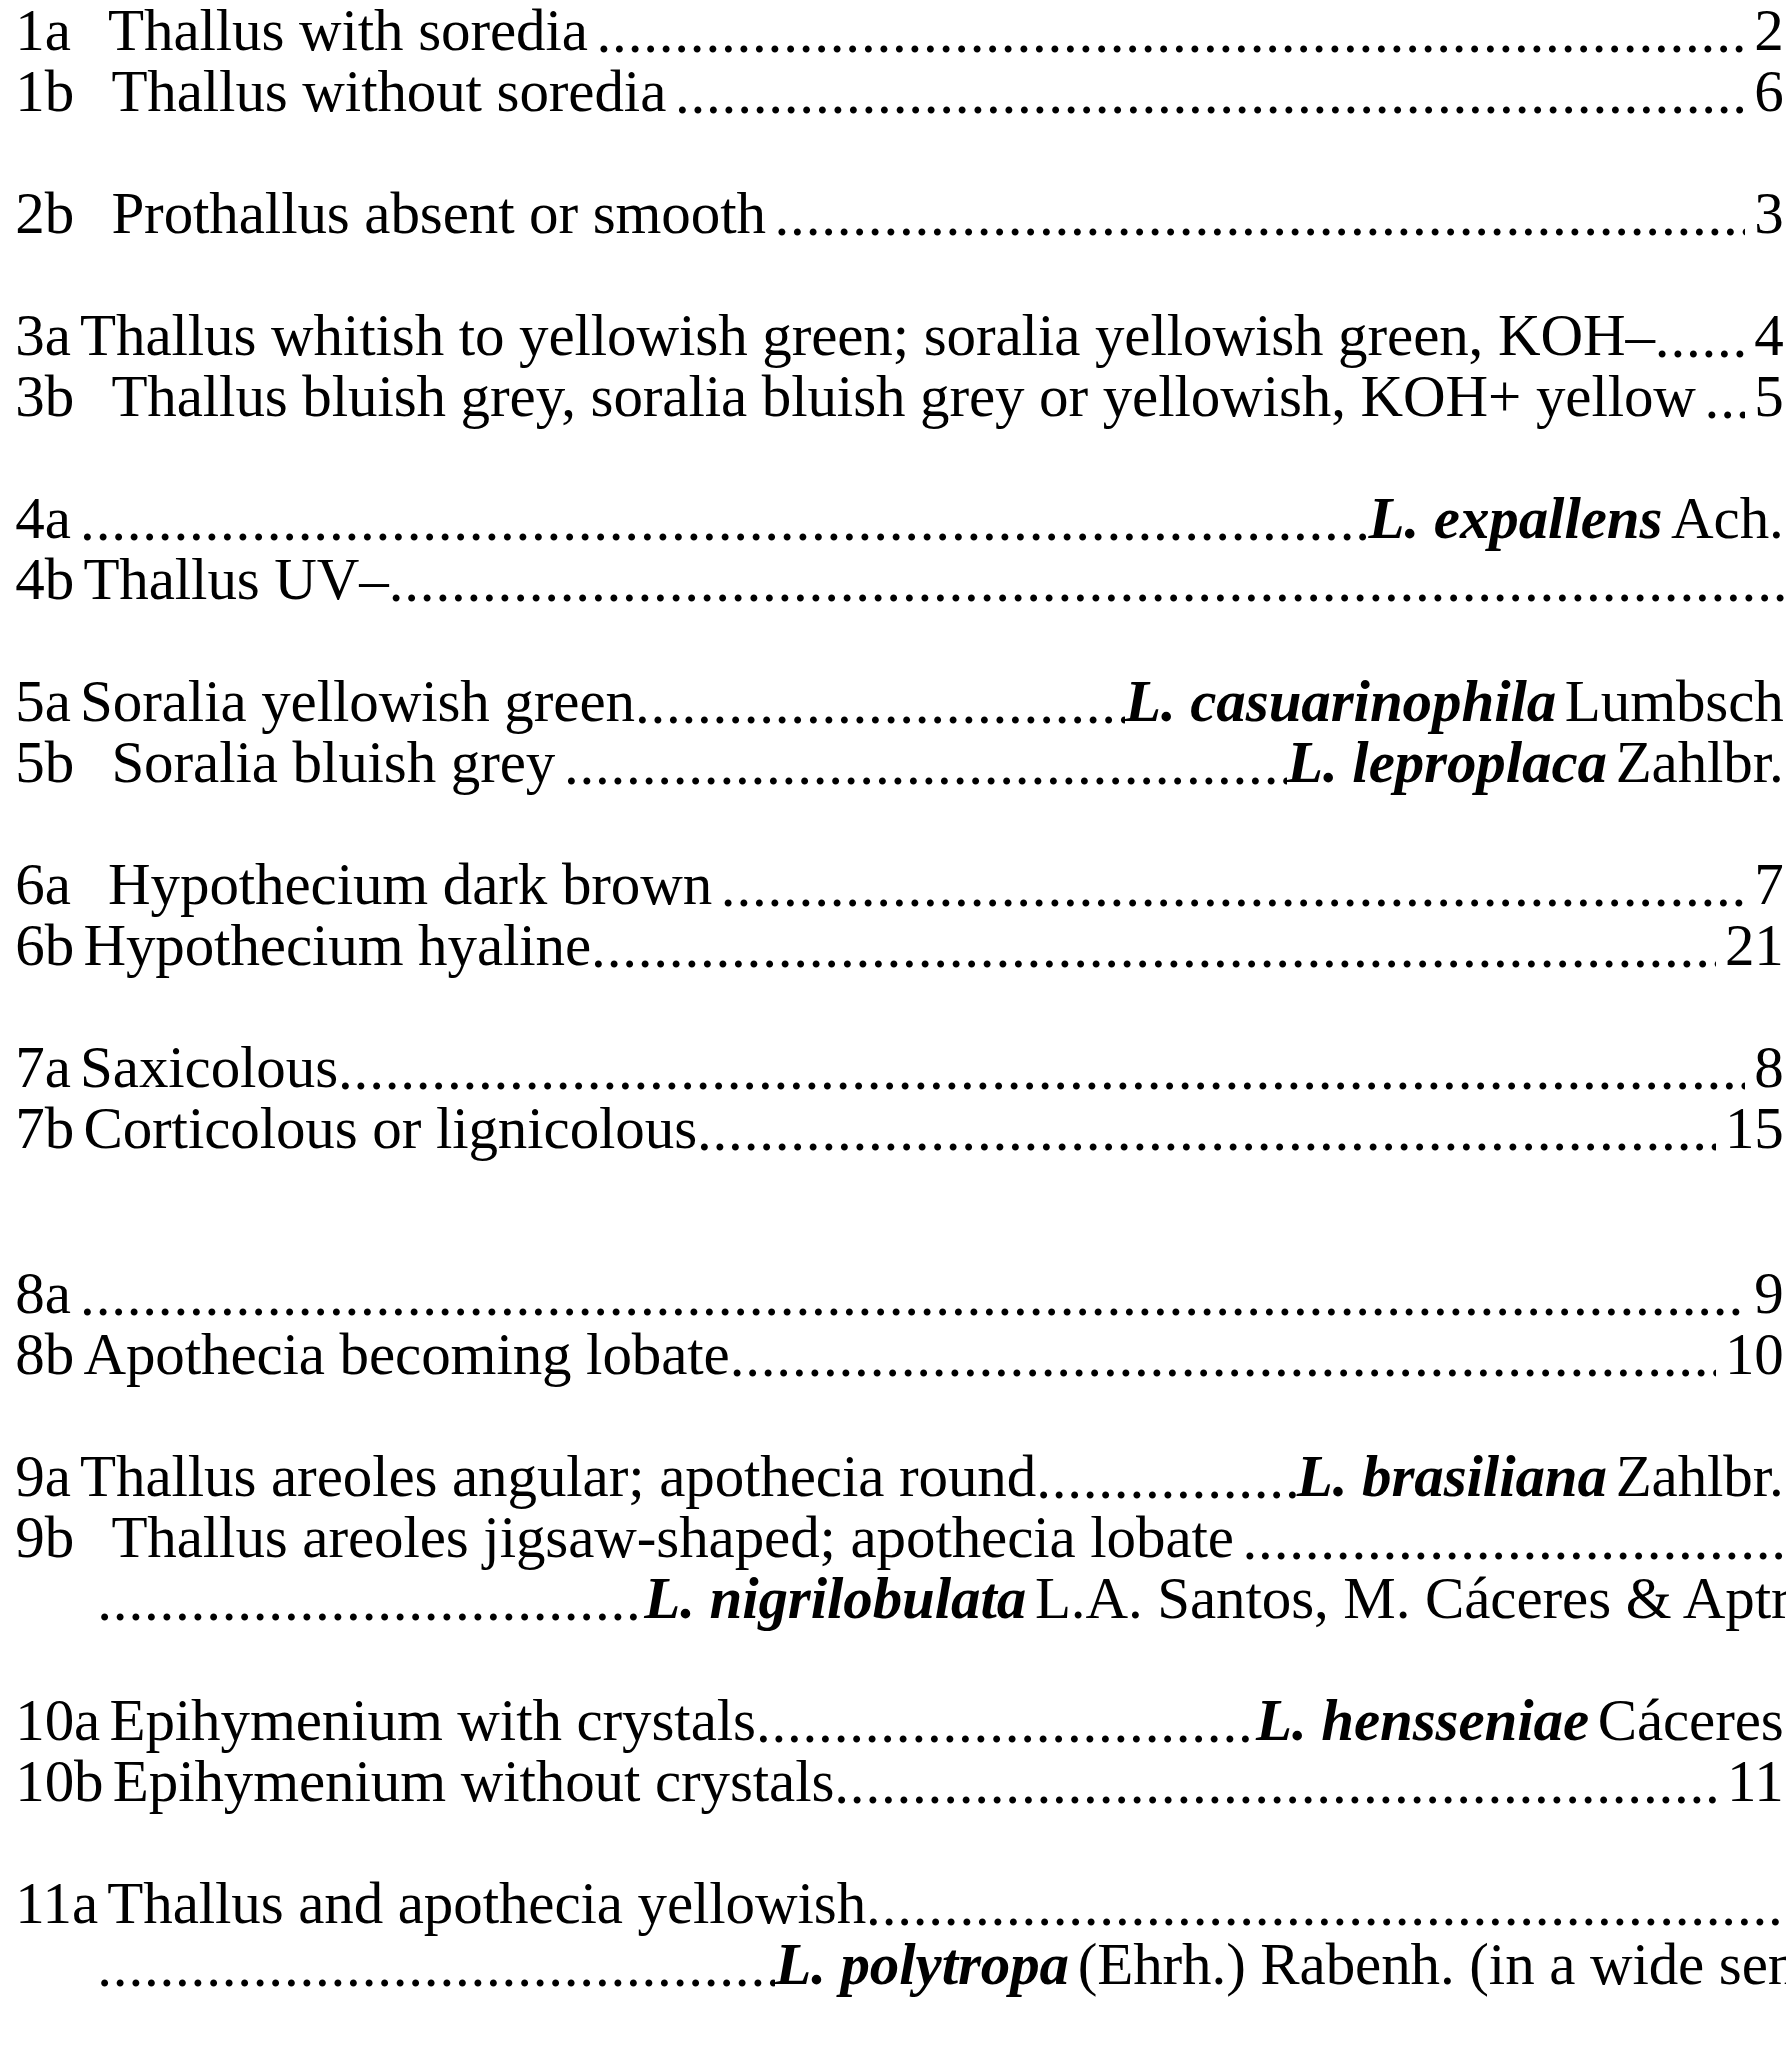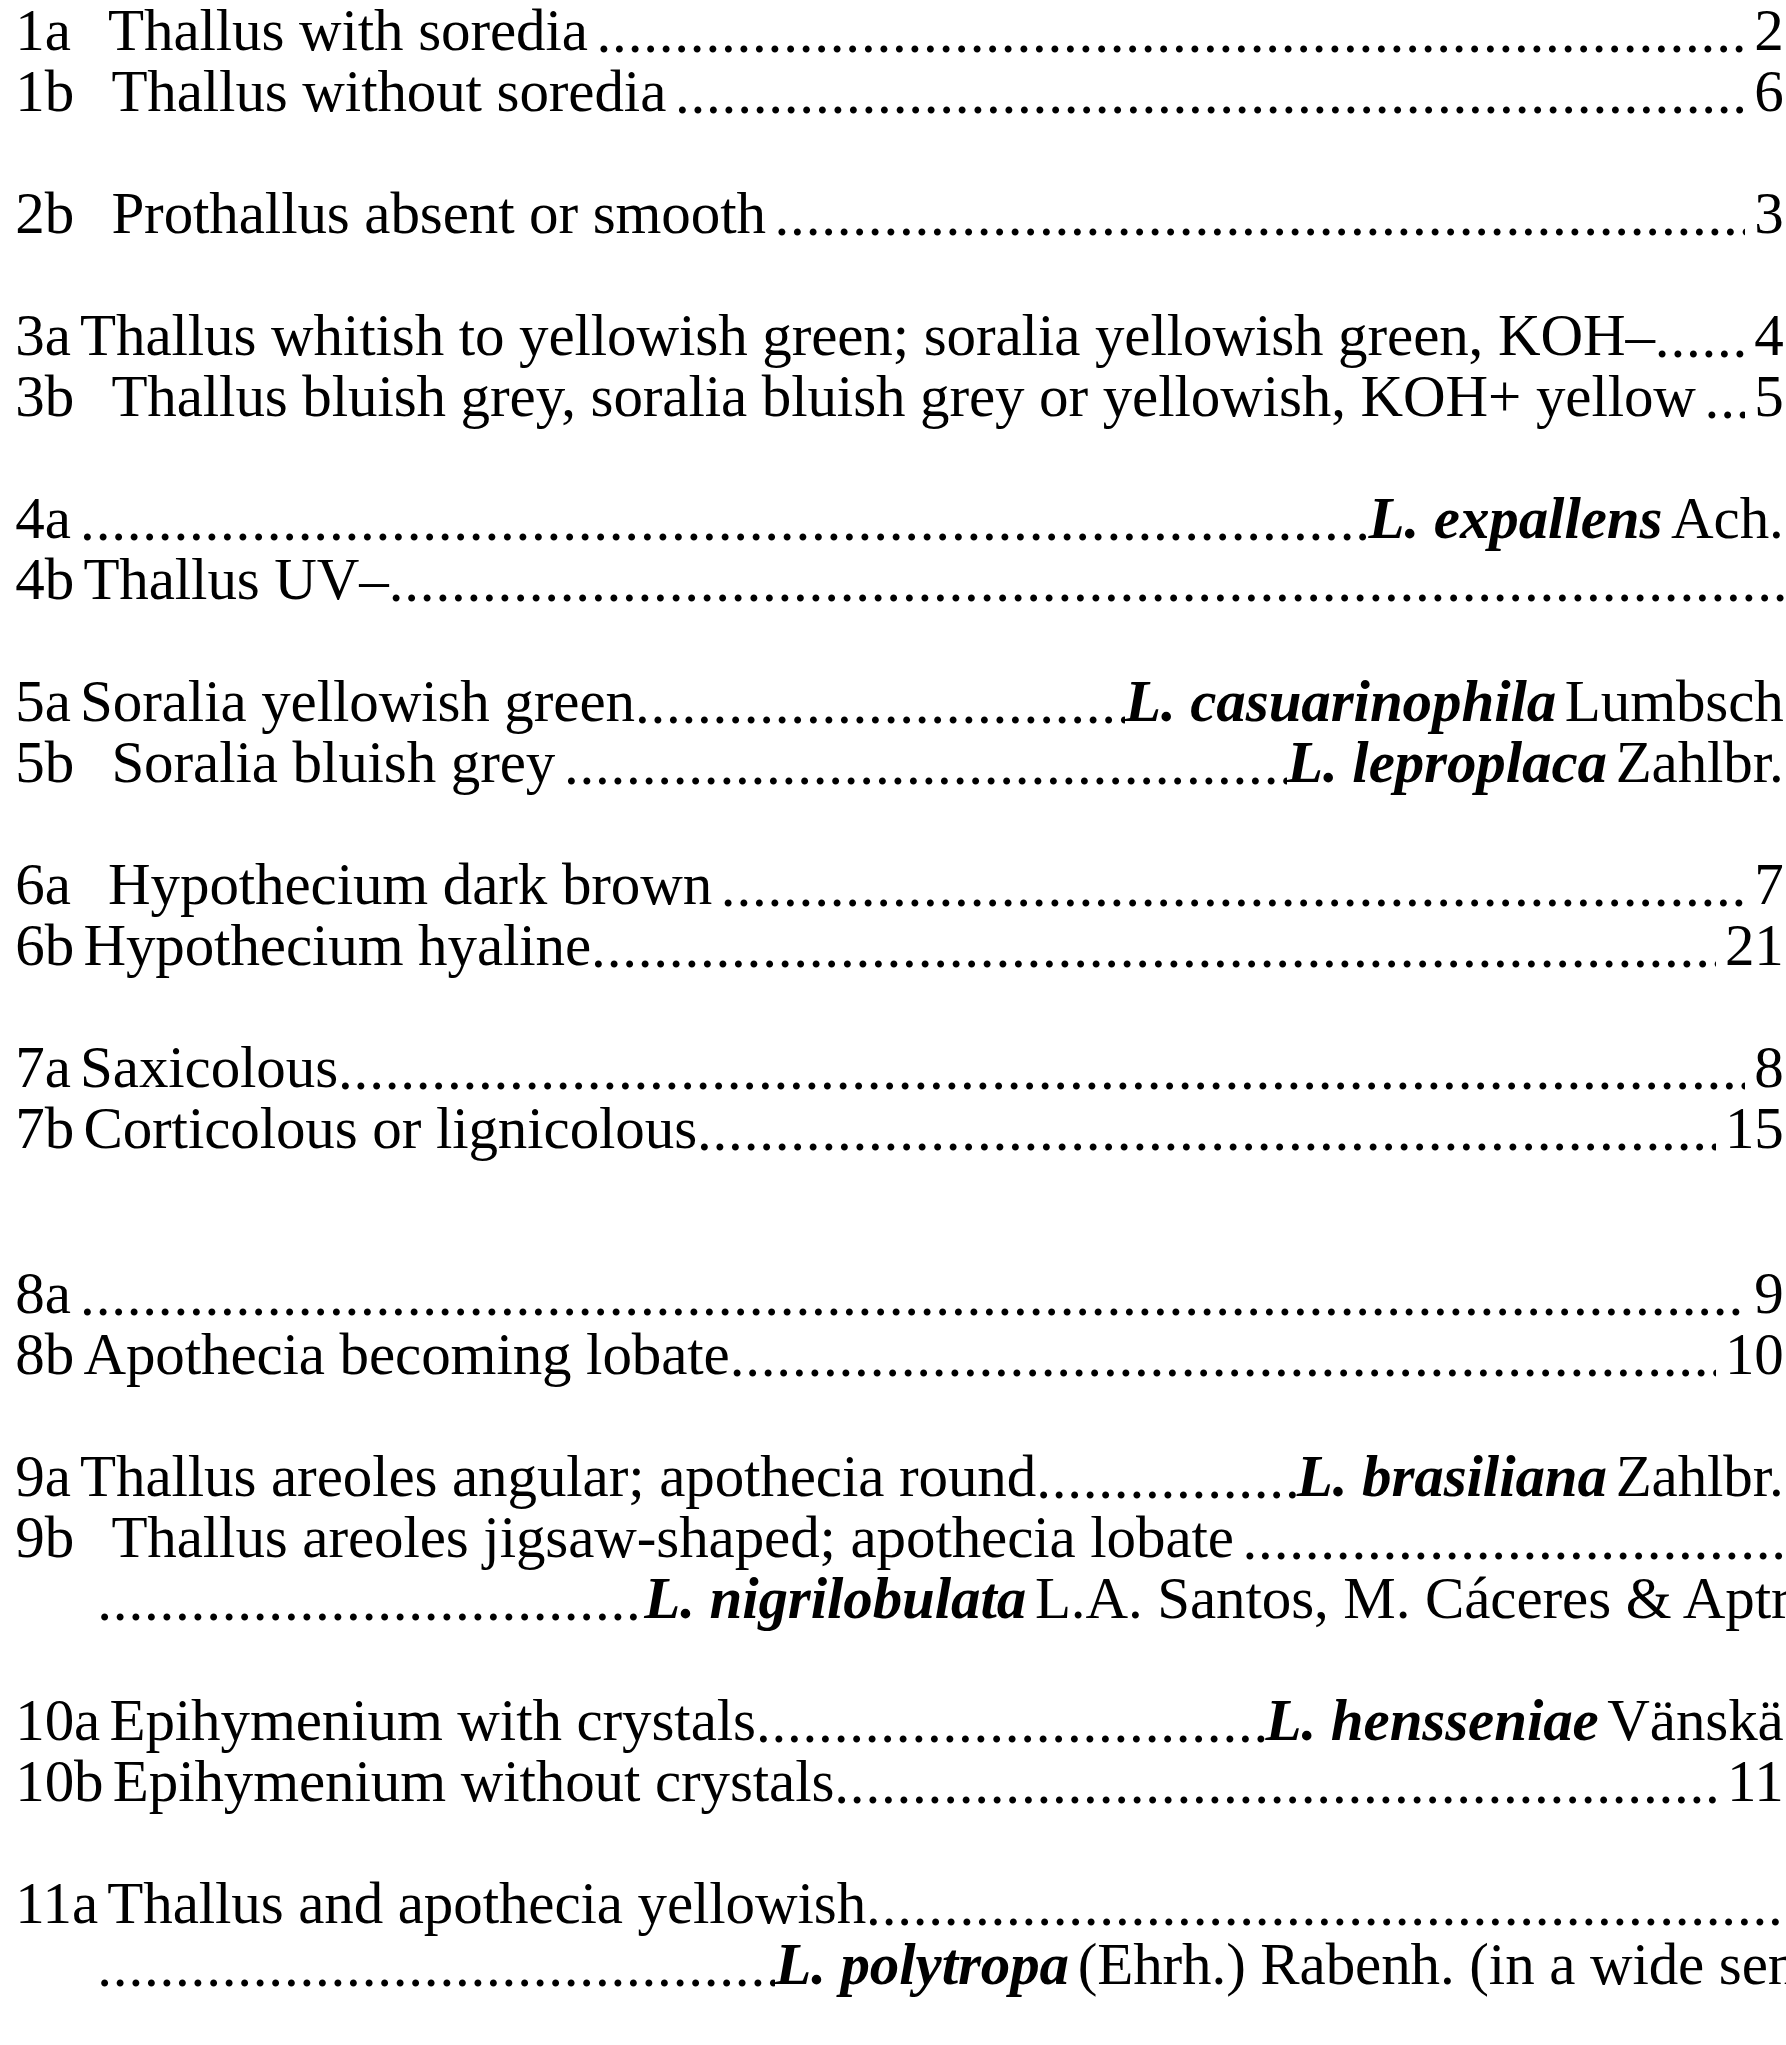--- a/index.html
+++ b/index.html
@@ -226,21 +226,21 @@
         <span class="leader"></span>
         <span class="lead-result"><span class="sp-name">L. nigrilobulata</span><span class="sp-author pad">L.A. Santos, M. Cáceres &amp; Aptroot</span></span>
       </div>
     </div>
     <div class="spacer-sm"></div>
     <div class="couplet">
       <div class="lead">
         <span class="lead-number">10a</span>
         <span class="lead-text">Epihymenium with crystals</span>
         <span class="leader"></span>
-        <span class="lead-result"><span class="sp-name">L. hensseniae</span><span class="sp-author pad">Vänskä</span></span>
+        <span class="lead-result"><span class="sp-name">L. hensseniae</span><span class="sp-author pad">Cáceres</span></span>
       </div>
       <div class="lead">
         <span class="lead-number">10b</span>
         <span class="lead-text">Epihymenium without crystals</span>
         <span class="leader"></span>
         <span class="lead-result numeric">11</span>
       </div>
     </div>
     <div class="spacer-sm"></div>
     <div class="couplet">

